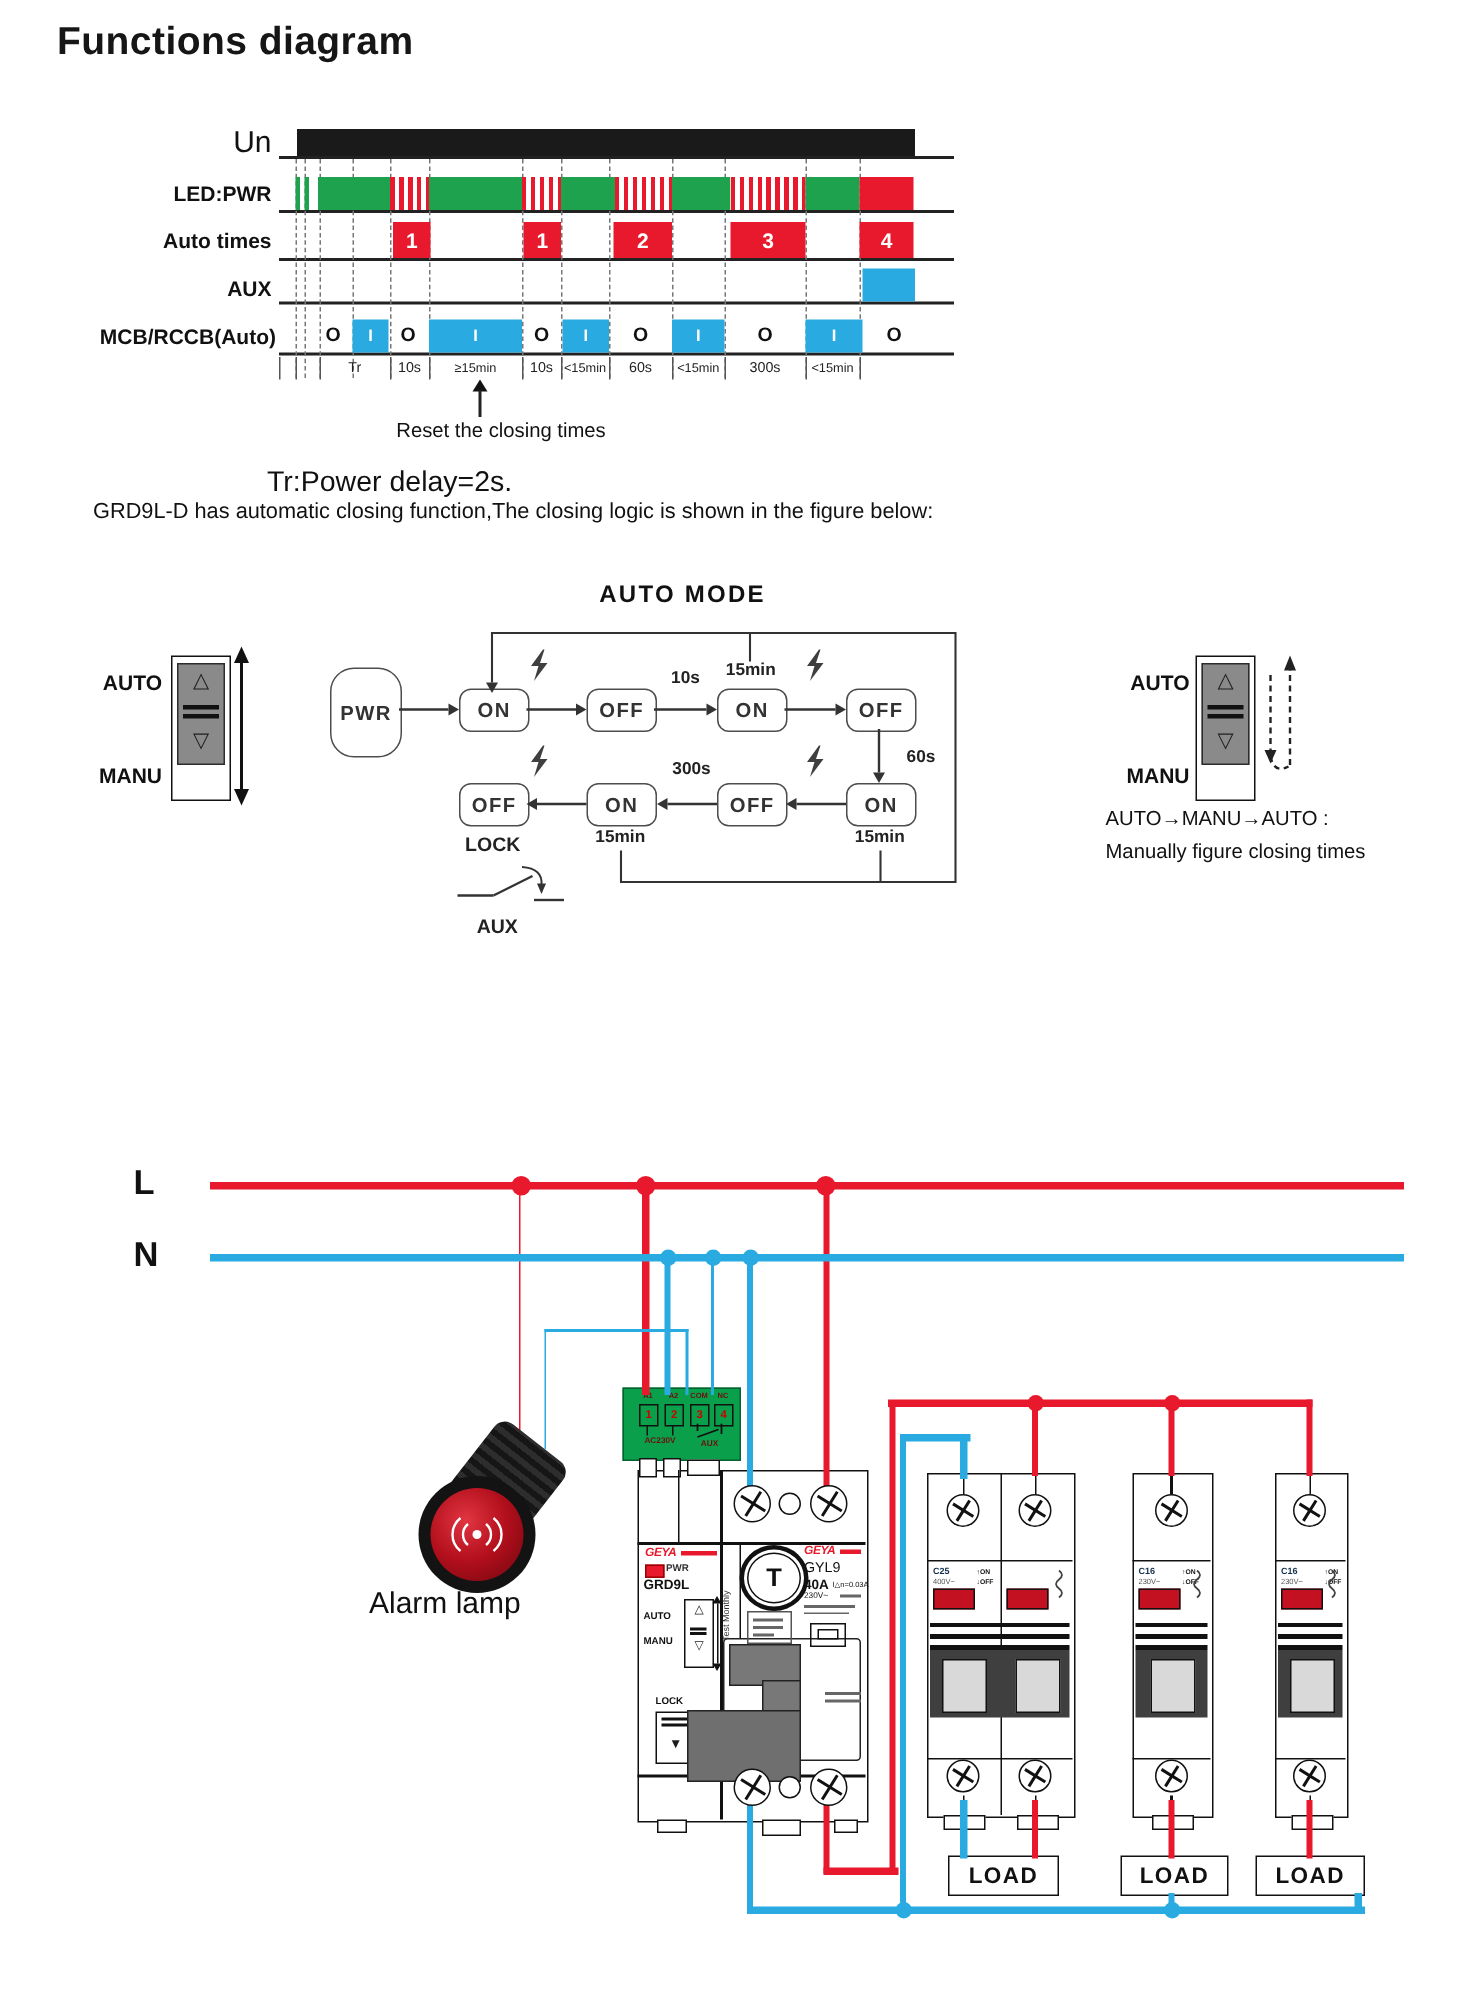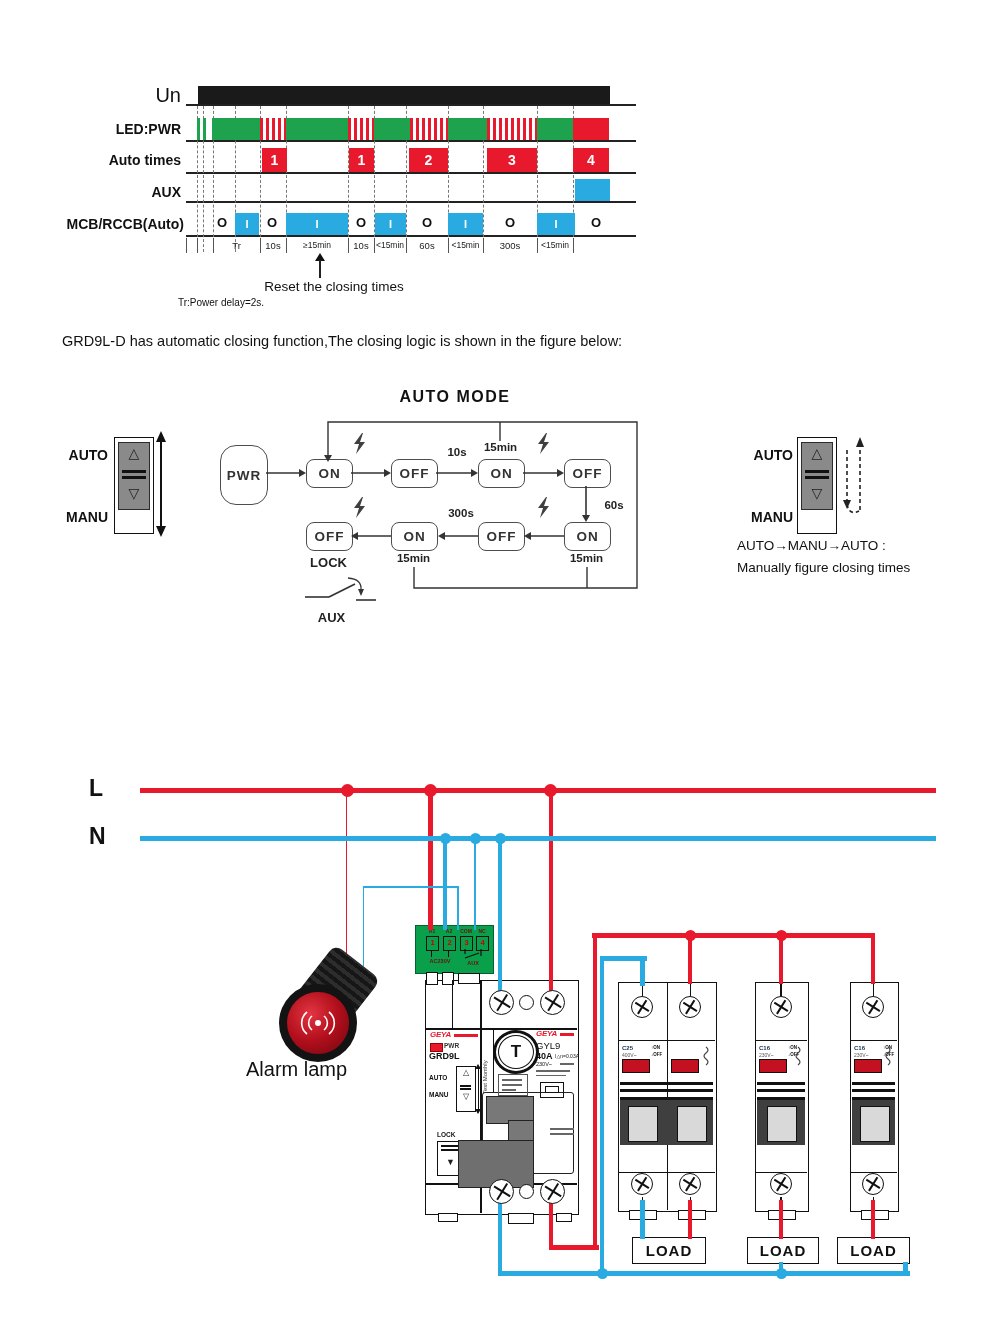--- a/index.html
+++ b/index.html
@@ -21,20 +21,21 @@
   .geya{position:absolute;color:#e8192c;font-weight:700;font-style:italic;letter-spacing:-.3px;z-index:3;}
   .microbar{position:absolute;background:#666;z-index:3;}
   .foot{position:absolute;background:#fff;border:1px solid #111;z-index:2;}
   .zl2{z-index:2}.zl3{z-index:3}.zl4{z-index:4}
 </style>
 </head>
 <body>
 
 <div id="page">
 
+  <div class="h1" style="left:38px;top:12px;font-size:26px;">Functions diagram</div>
 
   <div class="t" style="left:120px;top:84px;width:61px;text-align:right;font-size:20px;">Un</div>
   <div class="t" style="left:26px;top:121px;width:155px;text-align:right;font-size:14px;font-weight:600;">LED:PWR</div>
   <div class="t" style="left:26px;top:152px;width:155px;text-align:right;font-size:14px;font-weight:600;">Auto times</div>
   <div class="t" style="left:26px;top:184px;width:155px;text-align:right;font-size:14px;font-weight:600;">AUX</div>
   <div class="t" style="left:26px;top:216px;width:158px;text-align:right;font-size:14px;font-weight:600;">MCB/RCCB(Auto)</div>
 
   <div id="timing" class="abs">
       <div style="position: absolute; left: 186px; top: 104px; width: 450px; height: 1.5px; background: rgb(34, 34, 34);"></div>
       <div style="position: absolute; left: 186px; top: 140px; width: 450px; height: 1.5px; background: rgb(34, 34, 34);"></div>
@@ -103,21 +104,21 @@
       <div style="position: absolute; left: 374px; top: 240px; width: 32px; height: 12px; font-size: 8.5px; text-align: center; color: rgb(34, 34, 34);">&lt;15min</div>
       <div style="position: absolute; left: 406px; top: 240px; width: 42px; height: 12px; font-size: 9.5px; text-align: center; color: rgb(34, 34, 34);">60s</div>
       <div style="position: absolute; left: 448px; top: 240px; width: 35px; height: 12px; font-size: 8.5px; text-align: center; color: rgb(34, 34, 34);">&lt;15min</div>
       <div style="position: absolute; left: 483px; top: 240px; width: 54px; height: 12px; font-size: 9.5px; text-align: center; color: rgb(34, 34, 34);">300s</div>
       <div style="position: absolute; left: 537px; top: 240px; width: 36px; height: 12px; font-size: 8.5px; text-align: center; color: rgb(34, 34, 34);">&lt;15min</div>
     </div>
 
   <div class="abs" style="left:315px;top:253px;width:0;height:0;border-left:5px solid transparent;border-right:5px solid transparent;border-bottom:8px solid #111;"></div>
   <div class="line" style="left:319px;top:260px;width:1.8px;height:18px;"></div>
   <div class="t" style="left:244px;top:279px;width:180px;text-align:center;font-size:13.5px;">Reset the closing times</div>
-  <div class="t" style="left:178px;top:297px;font-size:10px;">Tr:Power delay=2s.</div>
+  <div class="t" style="left:178px;top:311px;font-size:19px;">Tr:Power delay=2s.</div>
 
   <div class="t" style="left:62px;top:333px;font-size:14.5px;">GRD9L-D has automatic closing function,The closing logic is shown in the figure below:</div>
 
   <div class="t" style="left:355px;top:388px;width:200px;text-align:center;font-size:16px;font-weight:600;letter-spacing:1.5px;">AUTO MODE</div>
 
   <div class="t" style="left:48px;top:447px;width:60px;text-align:right;font-size:14px;font-weight:600;">AUTO</div>
   <div class="t" style="left:48px;top:509px;width:60px;text-align:right;font-size:14px;font-weight:600;">MANU</div>
   <div class="switchbox" style="left:114px;top:437px;">
     <div class="sw-dark">
       <div class="tri" style="top:2px;">△</div>

